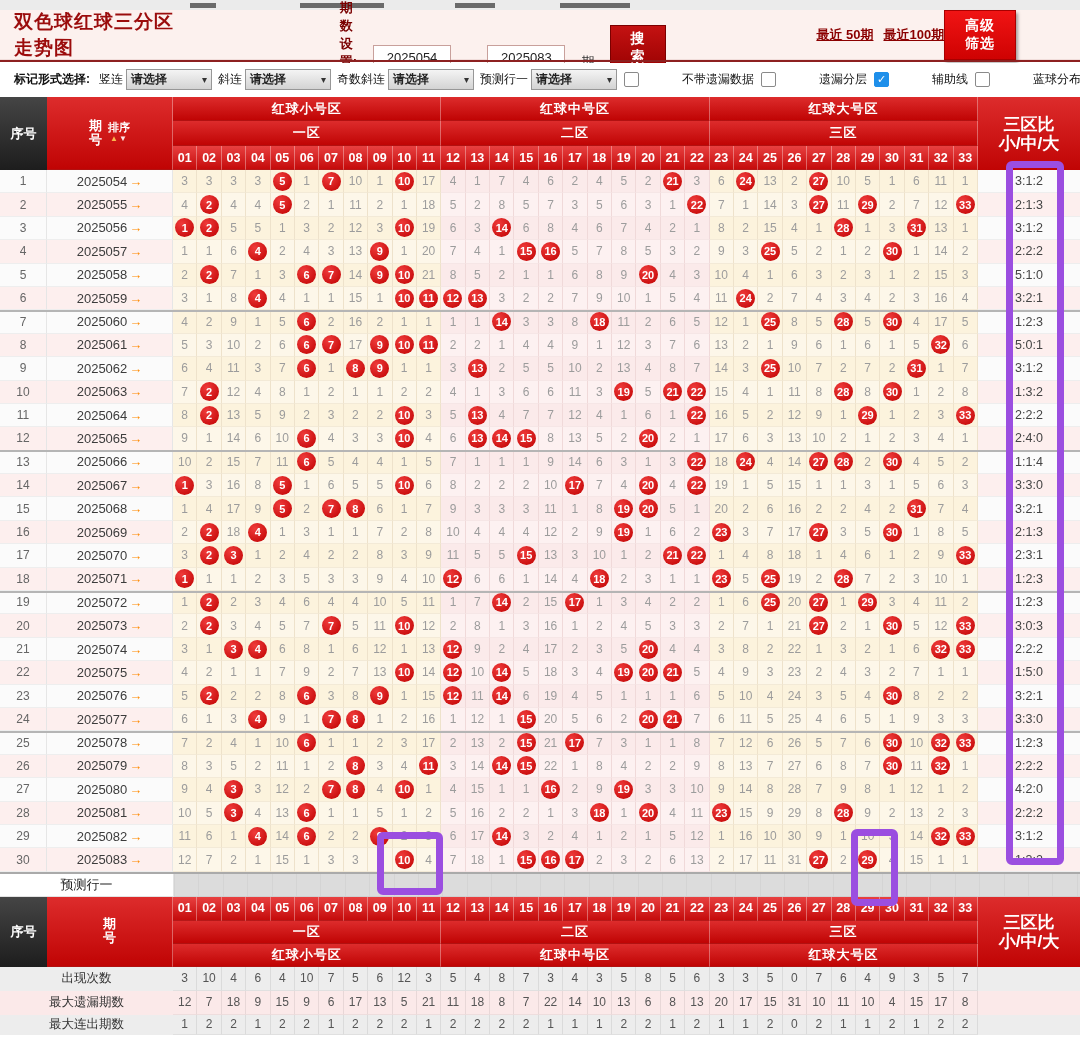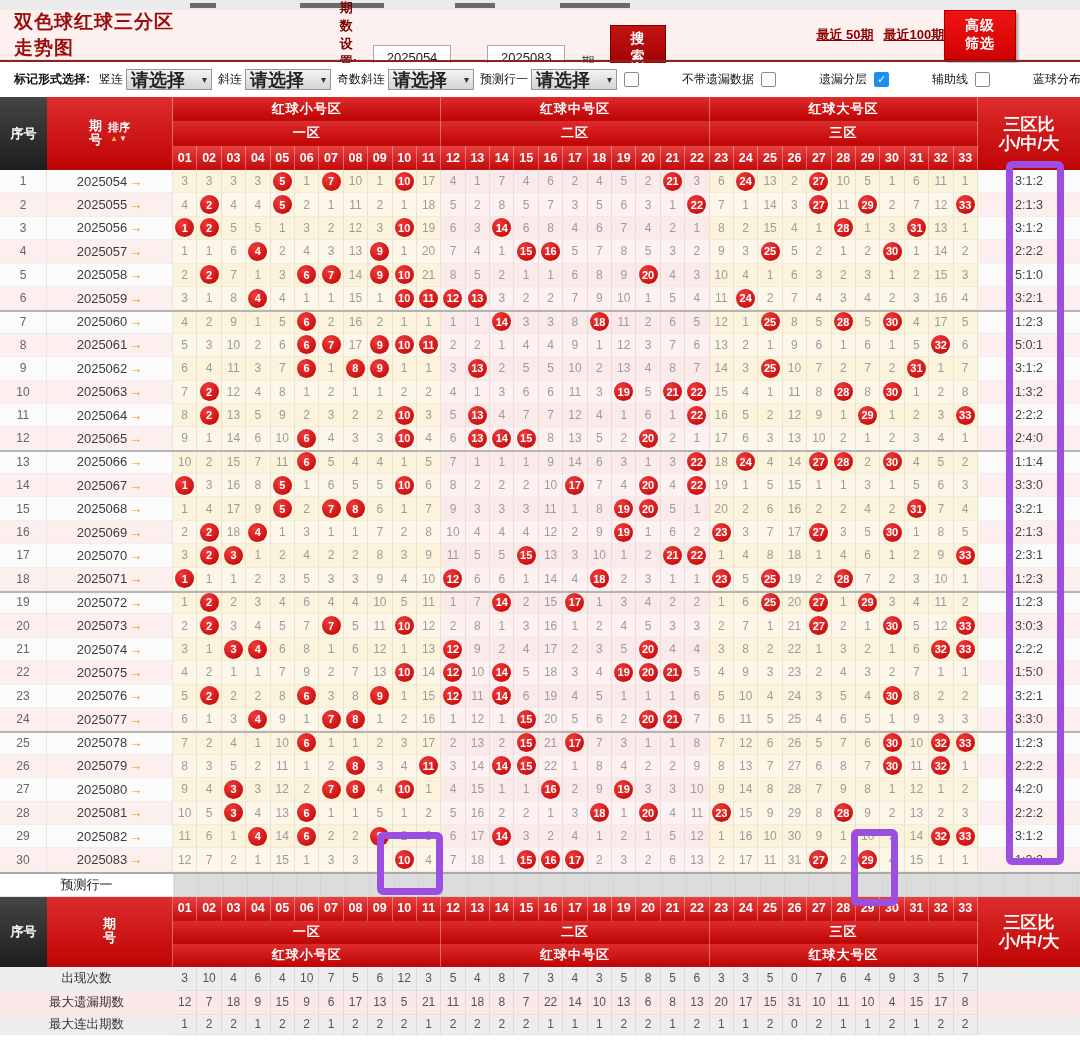--- a/index.html
+++ b/index.html
@@ -23,21 +23,21 @@
   .rlink{color:#8b0000;font-size:13px;font-weight:bold;text-decoration:underline;cursor:pointer;}
   .adv-btn{margin-left:auto;margin-right:50px;background:linear-gradient(180deg,#f01414,#cf0202);color:#fff;border:1px solid #a80000;
            font-size:14px;font-weight:bold;padding:6px 13px;cursor:pointer;box-shadow:2px 3px 3px rgba(0,0,0,.35);letter-spacing:1px;}
   .redline{position:absolute;left:0;top:60px;width:1080px;height:2px;background:#8d2020;}
   
   .filterbar{position:absolute;left:0;top:63px;width:1080px;height:33px;background:#fff;display:flex;align-items:center;
              box-sizing:border-box;padding:0 8px;font-size:12px;color:#222;}
   .flabel{margin:0 3px 0 6px;font-size:12px;color:#111;white-space:nowrap;}
   .select-box{width:86px;height:21px;background:linear-gradient(180deg,#f4f4f4,#d3d3d3);border:1px solid #979797;
               display:flex;align-items:center;justify-content:space-between;padding:0 4px;box-sizing:border-box;cursor:pointer;}
-  .sel-txt{font-size:18px;font-weight:bold;color:#222;}
+  .sel-txt{font-size:12px;font-weight:bold;color:#222;}
   .sel-arrow{font-size:10px;color:#333;}
   .chk-wrap{display:flex;align-items:center;margin-left:7px;cursor:pointer;white-space:nowrap;gap:40px;}
   .chk{width:15px;height:15px;border:1px solid #8a8a8a;background:#fff;box-sizing:border-box;border-radius:2px;
        font-size:11px;line-height:13px;text-align:center;color:#fff;}
   .chk.on{background:#1e8fea;border-color:#1e8fea;}
   .chk-label{margin-left:3px;font-size:12px;color:#111;}
   
   .tbl{position:absolute;left:0;top:97px;width:1080px;}
   .hrow,.row,.srow{display:flex;width:1080px;}
   .c-seq{width:47px;flex:none;display:flex;align-items:center;justify-content:center;box-sizing:border-box;}

